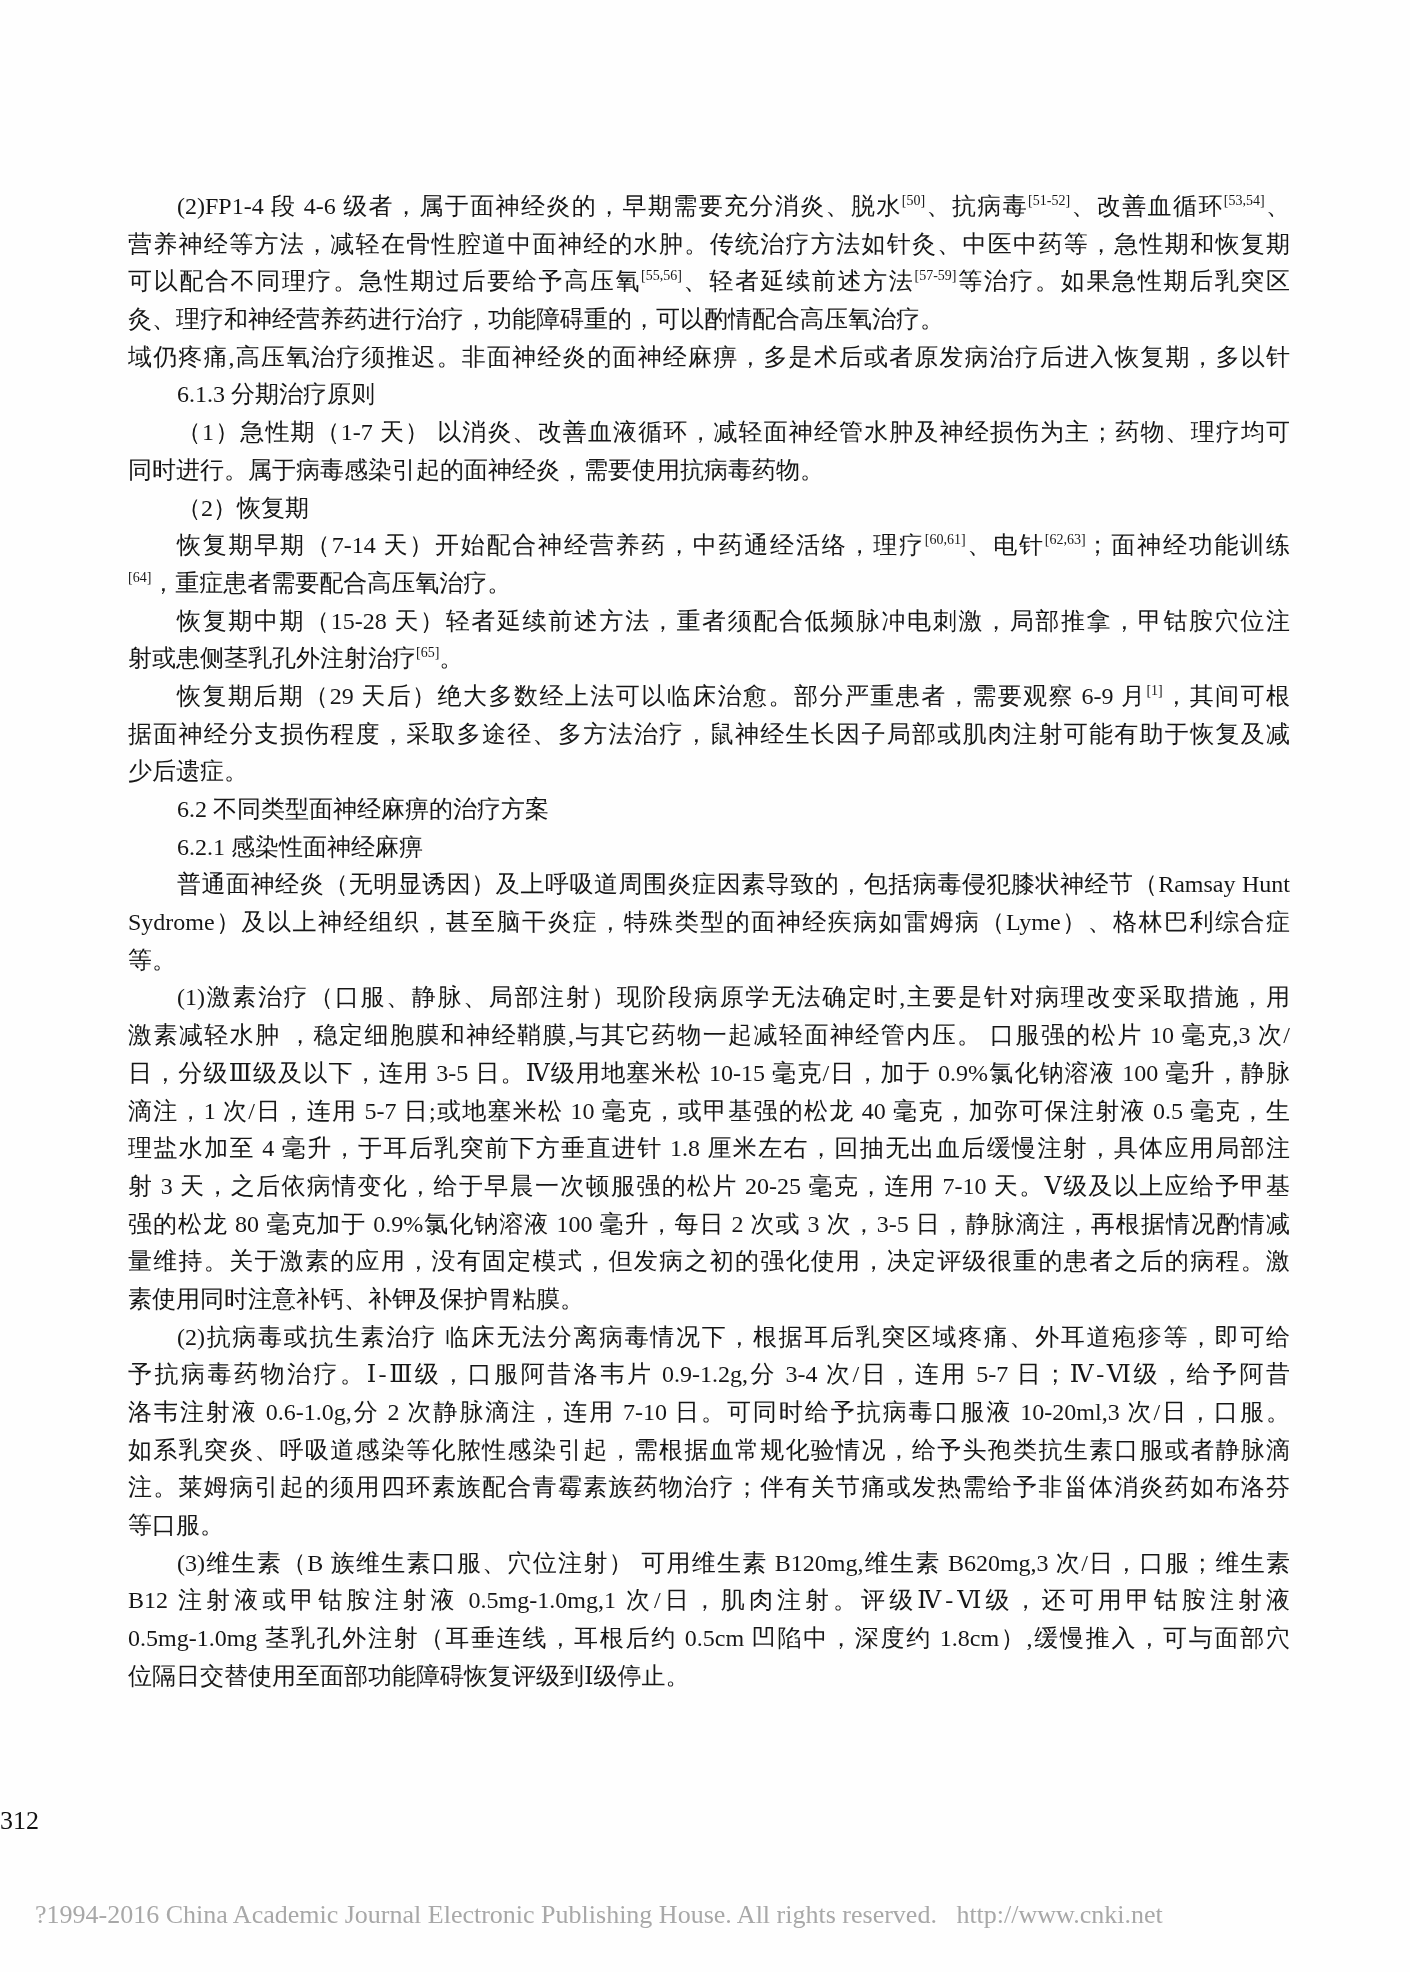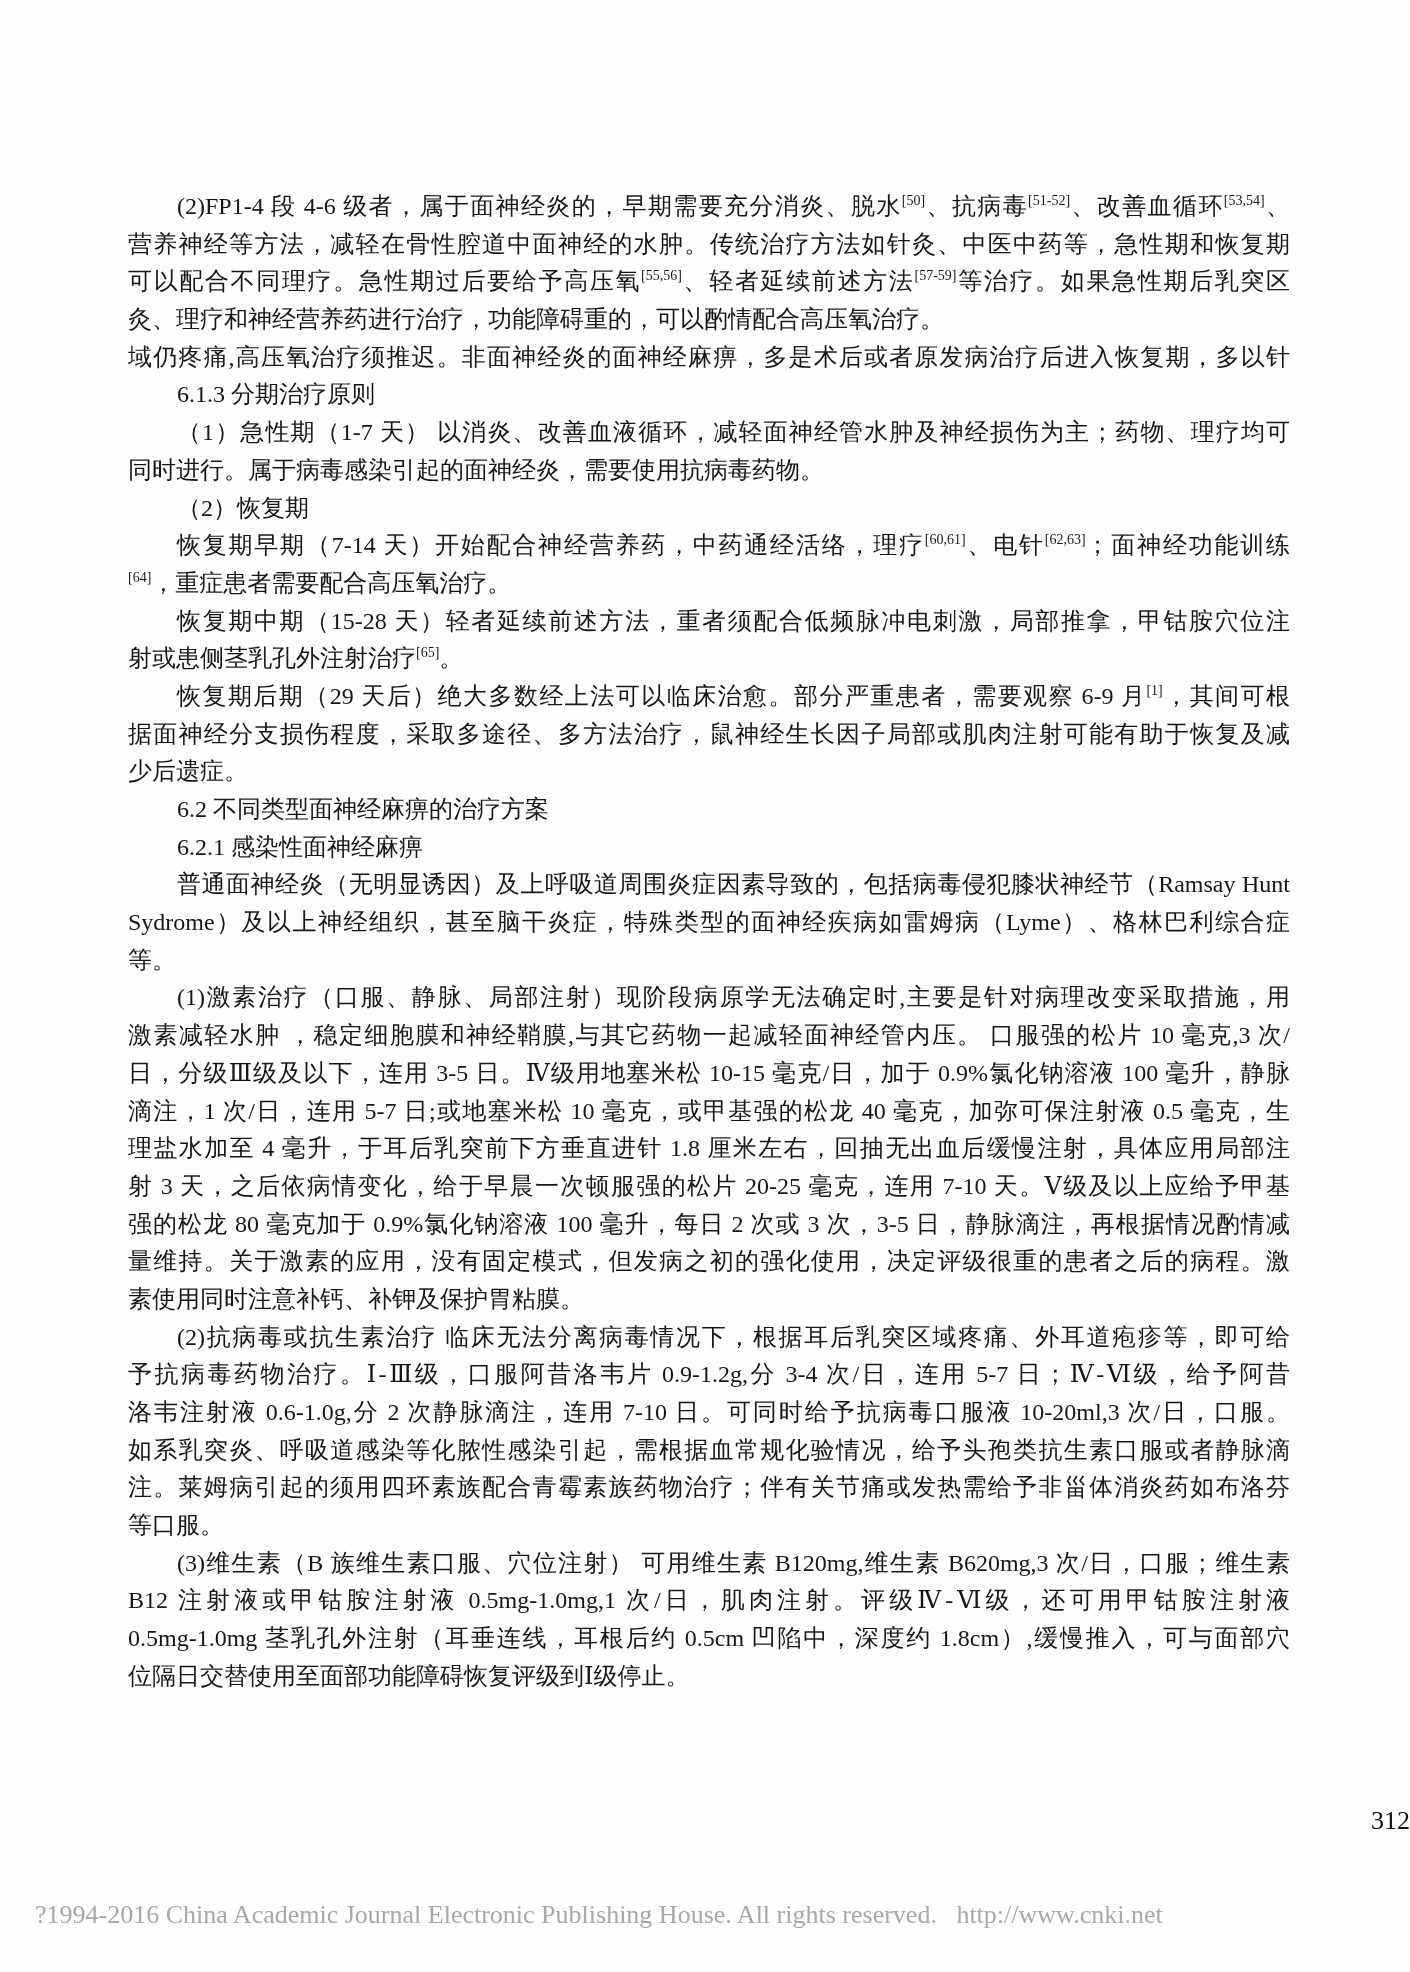--- a/index.html
+++ b/index.html
@@ -36,22 +36,22 @@
   }
   .line.indent { text-indent: 49px; text-align: right; }
   .sup {
     font-size: 14px;
     line-height: 0;
     vertical-align: 9px;
     letter-spacing: 0;
   }
   .page-number {
     position: absolute;
-    left: 12px; right: 0; top: 1806px;
-    text-align: right;
+    left: 0; right: 0; top: 1806px;
+    text-align: left;
     font-size: 26px;
     color: #111111;
   }
   .footer {
     position: absolute;
     left: 35px; top: 1900px;
     font-size: 26px;
     color: #a8a8a8;
     white-space: pre;
   }

